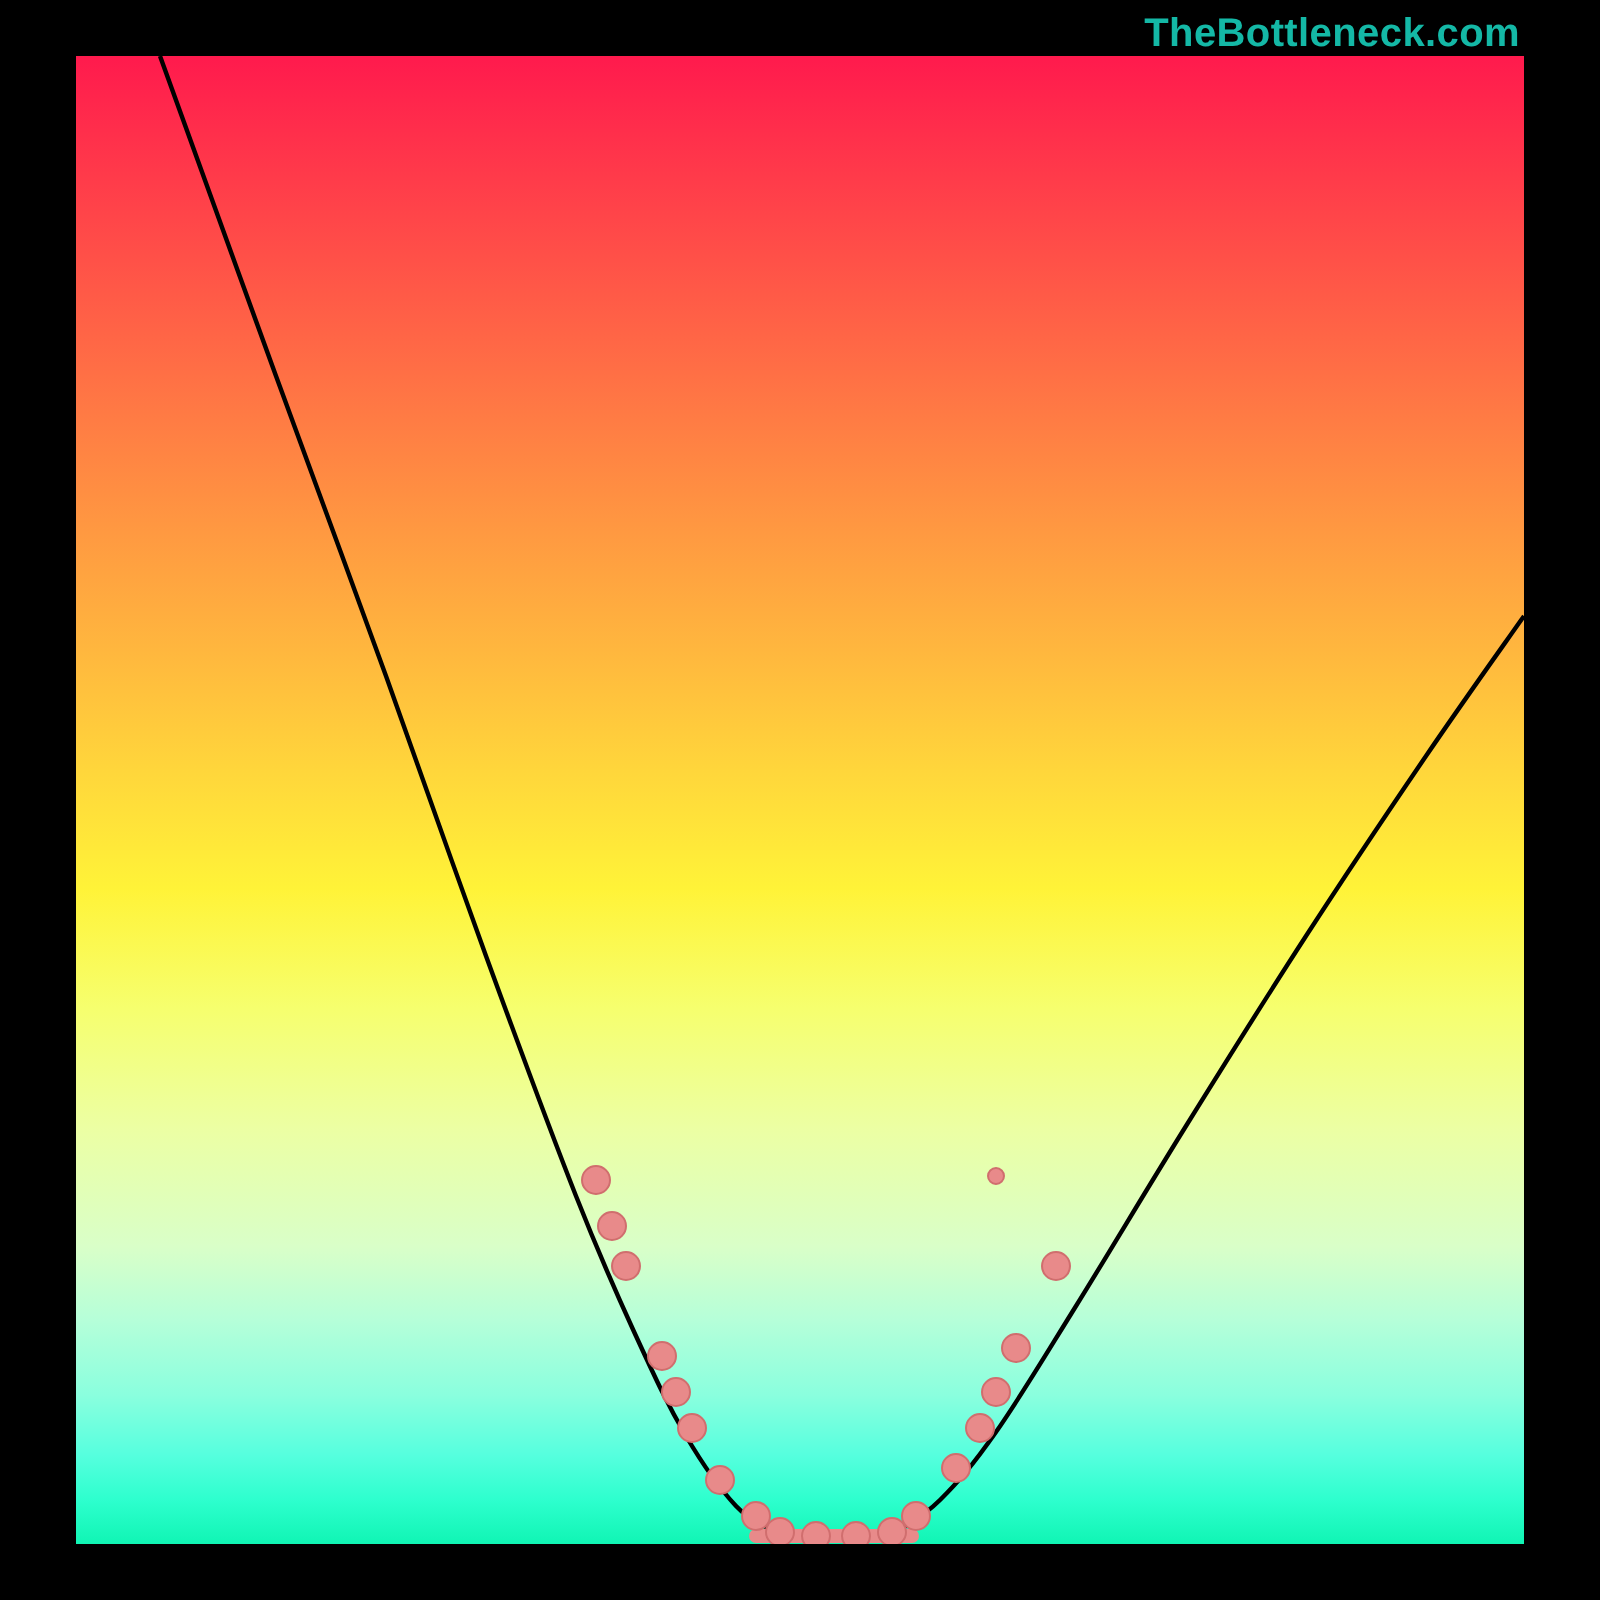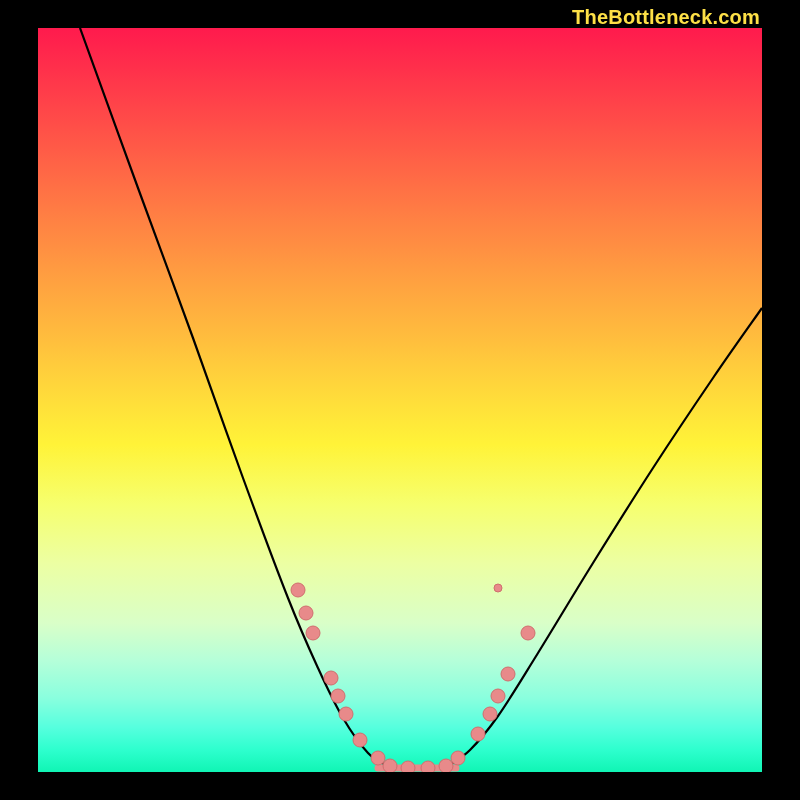--- a/index.html
+++ b/index.html
@@ -32,21 +32,21 @@
       #2effce 97%,
       #10f5b4 100%);
   }
   .watermark {
     position: absolute;
     right: 40px;
     top: 6px;
     font-family: Arial, Helvetica, sans-serif;
     font-size: 20px;
     font-weight: 600;
-    color: #fde047;
+    color: #14b8a6;
     letter-spacing: 0.2px;
   }
   svg.curves {
     position: absolute;
     left: 0; top: 0;
     width: 724px; height: 744px;
   }
   .curve {
     fill: none;
     stroke: #000;

